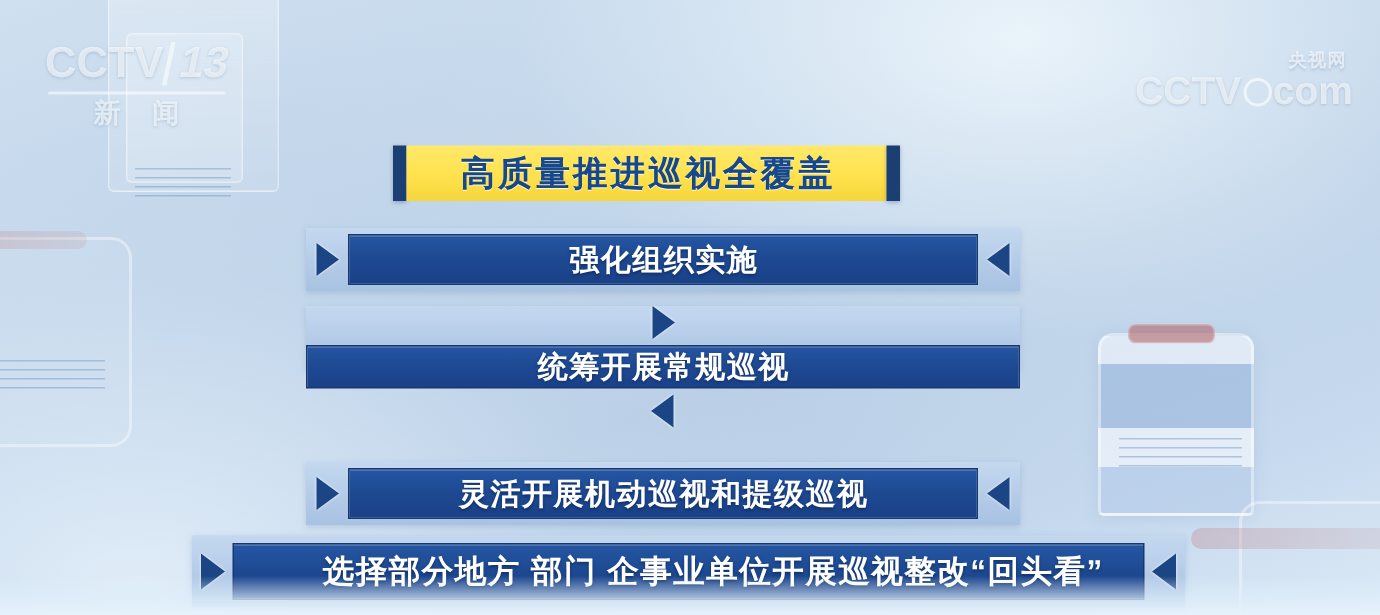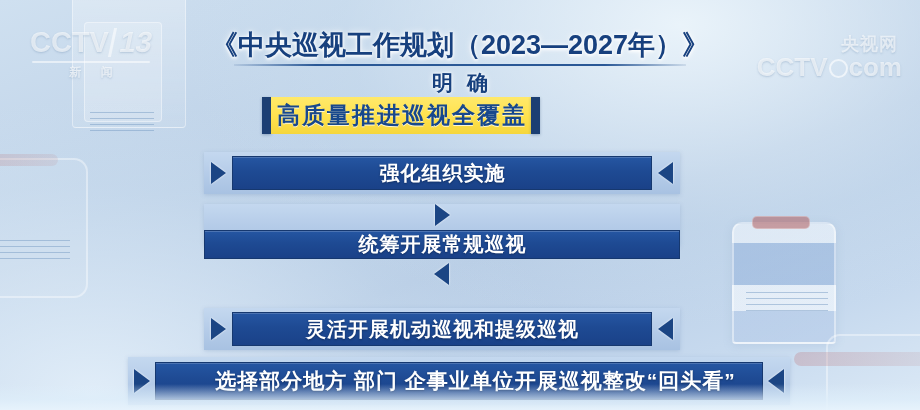--- a/index.html
+++ b/index.html
@@ -78,27 +78,27 @@
   #cctv13 .l1 .num {
     display: inline-block; margin-left: 2px; padding-left: 6px;
     border-left: 3px solid rgba(255,255,255,0.55);
     transform: skewX(-12deg);
   }
   #cctv13 .rule {
     height: 2px; margin: 4px 2px 3px 2px;
     background: rgba(255,255,255,0.55); border-radius: 2px;
   }
   #cctv13 .l2 {
-    font-size: 12px; font-weight: 700; letter-spacing: 8px;
+    font-size: 18px; font-weight: 700; letter-spacing: 8px;
     text-indent: 8px; line-height: 1.1;
   }
 
   #cctvcom { right: 18px; top: 32px; text-align: right; white-space: nowrap; }
   #cctvcom .cn {
-    font-size: 18px; font-weight: 700; letter-spacing: 1px;
+    font-size: 12px; font-weight: 700; letter-spacing: 1px;
     display: block; margin-right: 4px; margin-bottom: -4px;
   }
   #cctvcom .en { font-size: 26px; font-weight: 700; letter-spacing: 0px; }
   #cctvcom .dot {
     display: inline-block; width: 15px; height: 15px;
     border: 2px solid rgba(255,255,255,0.62);
     border-radius: 50%; vertical-align: -2px; margin: 0 1px;
   }
 
   
@@ -117,21 +117,21 @@
   }
   .hl-sub {
     font-size: 21px; font-weight: 700; color: #17407e; letter-spacing: 4px;
     text-indent: 4px; line-height: 1.2;
     text-shadow: 0 0 3px rgba(255,255,255,0.95), 0 0 6px rgba(255,255,255,0.8);
   }
 
   
   #banner {
     position: absolute; left: 262px; top: 97px;
-    width: 278px; height: 37px;
+    width: 338px; height: 37px;
     display: flex; align-items: stretch;
   }
   .banner-cap {
     width: 9px; background: #1c3f73; flex: 0 0 9px;
     box-shadow: 0 1px 3px rgba(40,70,110,0.35);
   }
   .banner-body {
     flex: 1 1 auto;
     background: linear-gradient(180deg, #ffe96b 0%, #ffe24e 52%, #f5d63c 100%);
     display: flex; align-items: center; justify-content: center;
@@ -233,25 +233,20 @@
     </div>
     <div class="rule"></div>
     <div class="l2">新 闻</div>
   </div>
 
   <div class="wm" id="cctvcom">
     <span class="cn">央视网</span>
     <span class="en"><span>CCTV</span><span class="dot"></span><span>com</span></span>
   </div>
 
-  <div id="headline">
-    <div class="hl-main">《中央巡视工作规划（2023—2027年）》</div>
-    <div class="hl-rule"></div>
-    <div class="hl-sub">明 确</div>
-  </div>
 
   <div id="banner">
     <div class="banner-cap"></div>
     <div class="banner-body">
       <span class="banner-text">高质量推进巡视全覆盖</span>
     </div>
     <div class="banner-cap"></div>
   </div>
 
   <div class="row narrow" style="top:152px;">

